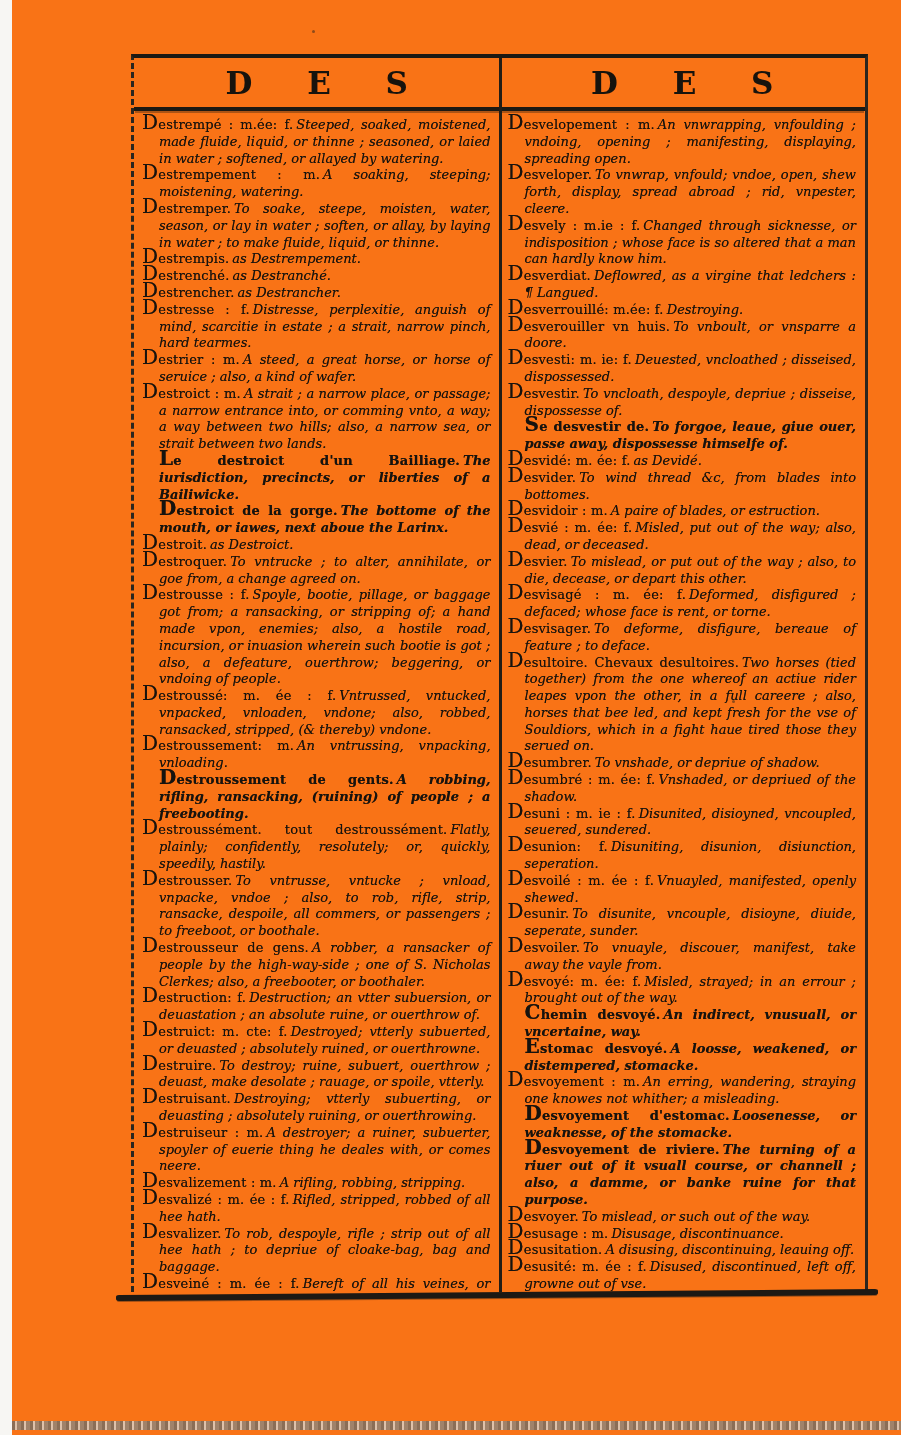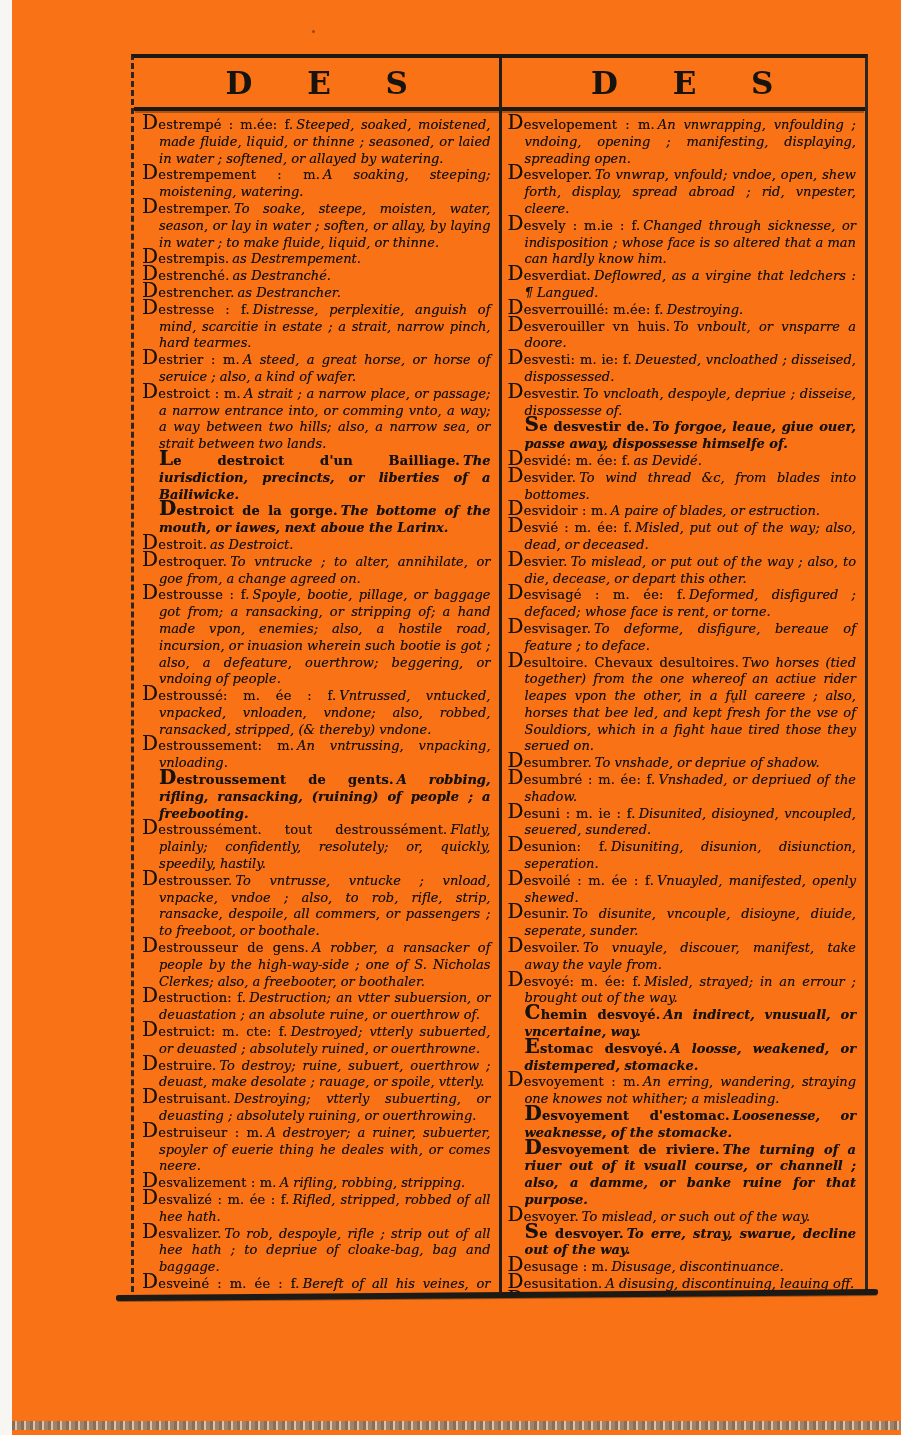--- a/index.html
+++ b/index.html
@@ -213,21 +213,20 @@
   <p class="entry sub"><span class="head"><span class="cap">E</span>stomac desvoyé.</span><span class="def">A loosse, weakened, or distempered, stomacke.</span></p>
 
   <p class="entry"><span class="head"><span class="cap">D</span>esvoyement : m.</span><span class="def">An erring, wandering, straying one knowes not whither; a misleading.</span></p>
 
   <p class="entry sub"><span class="head"><span class="cap">D</span>esvoyement d'estomac.</span><span class="def">Loosenesse, or weaknesse, of the stomacke.</span></p>
 
   <p class="entry sub"><span class="head"><span class="cap">D</span>esvoyement de riviere.</span><span class="def">The turning of a riuer out of it vsuall course, or channell ; also, a damme, or banke ruine for that purpose.</span></p>
 
   <p class="entry"><span class="head"><span class="cap">D</span>esvoyer.</span><span class="def">To mislead, or such out of the way.</span></p>
 
-  <p class="entry sub"><span class="head"><span class="cap">S</span>e desvoyer.</span><span class="def">To erre, stray, swarue, decline out of the way.</span></p>
 
   <p class="entry"><span class="head"><span class="cap">D</span>esusage : m.</span><span class="def">Disusage, discontinuance.</span></p>
 
   <p class="entry"><span class="head"><span class="cap">D</span>esusitation.</span><span class="def">A disusing, discontinuing, leauing off.</span></p>
 
   <p class="entry"><span class="head"><span class="cap">D</span>esusité: m. ée : f.</span><span class="def">Disused, discontinued, left off, growne out of vse.</span></p>
 
 </div>
     </div>
   </div>

